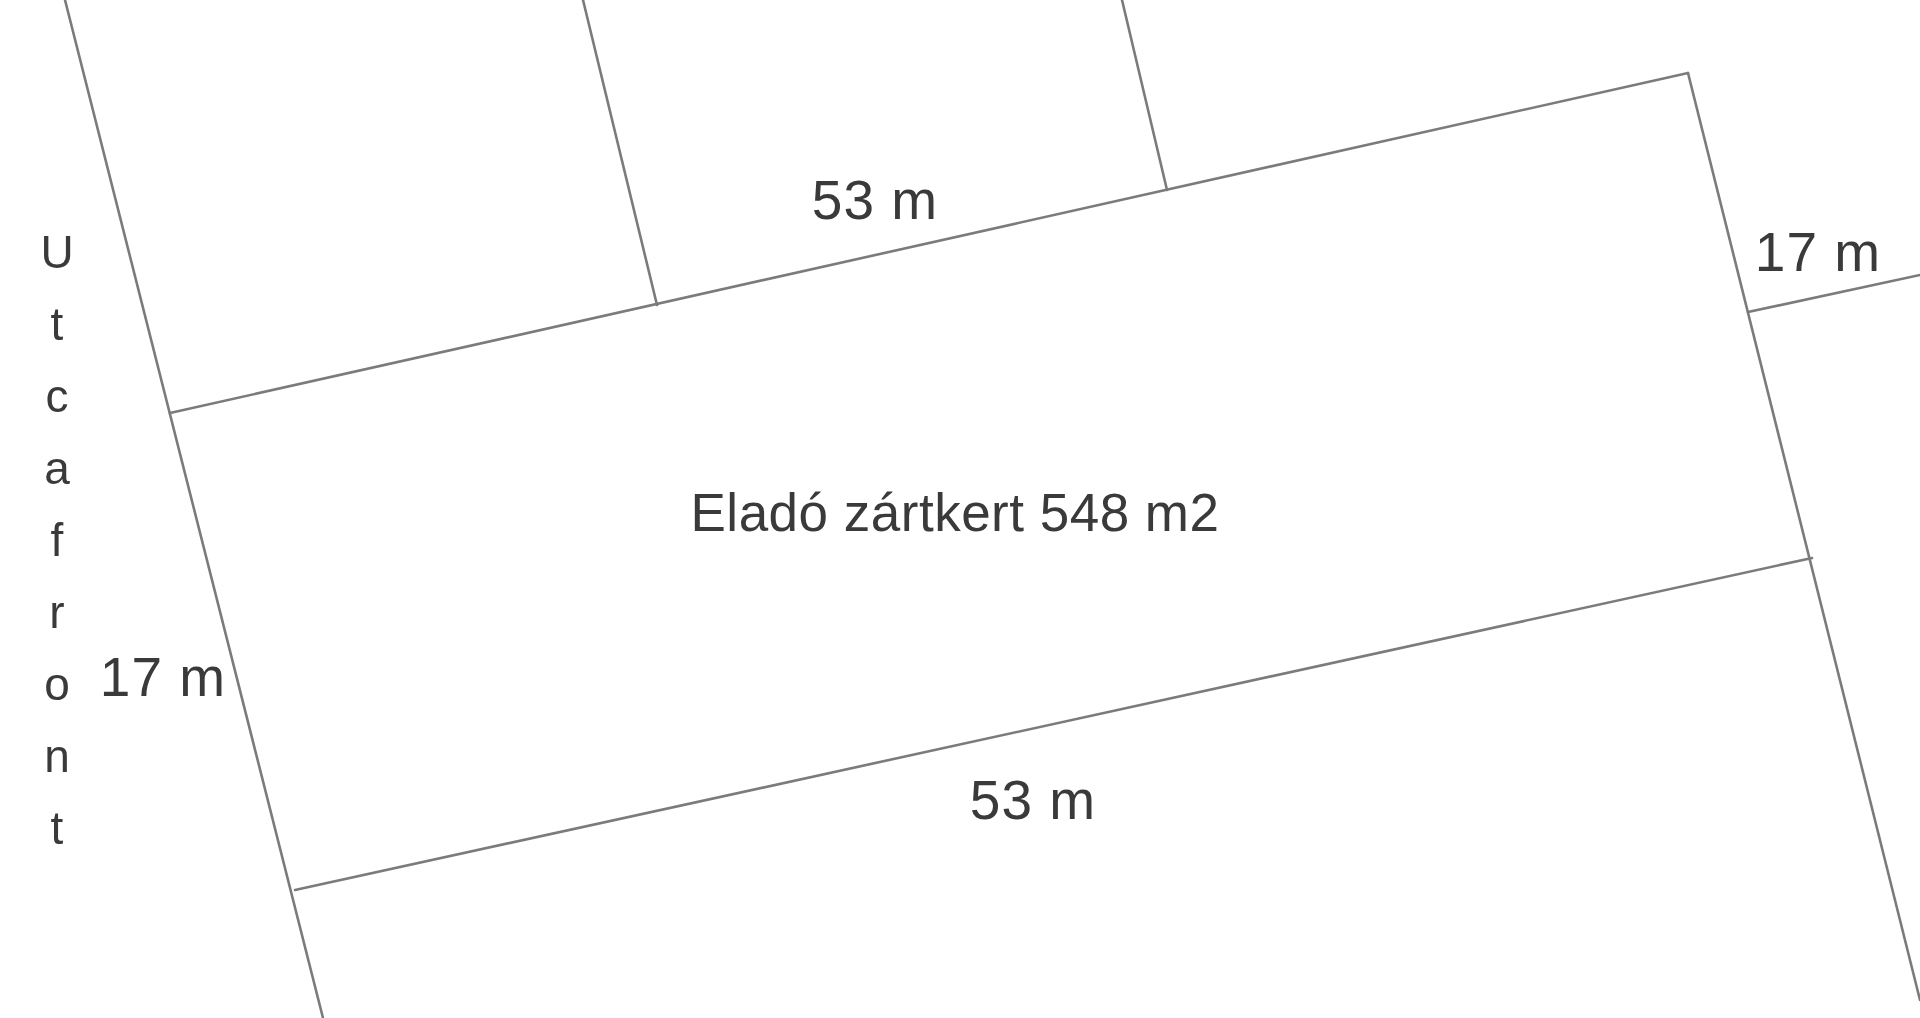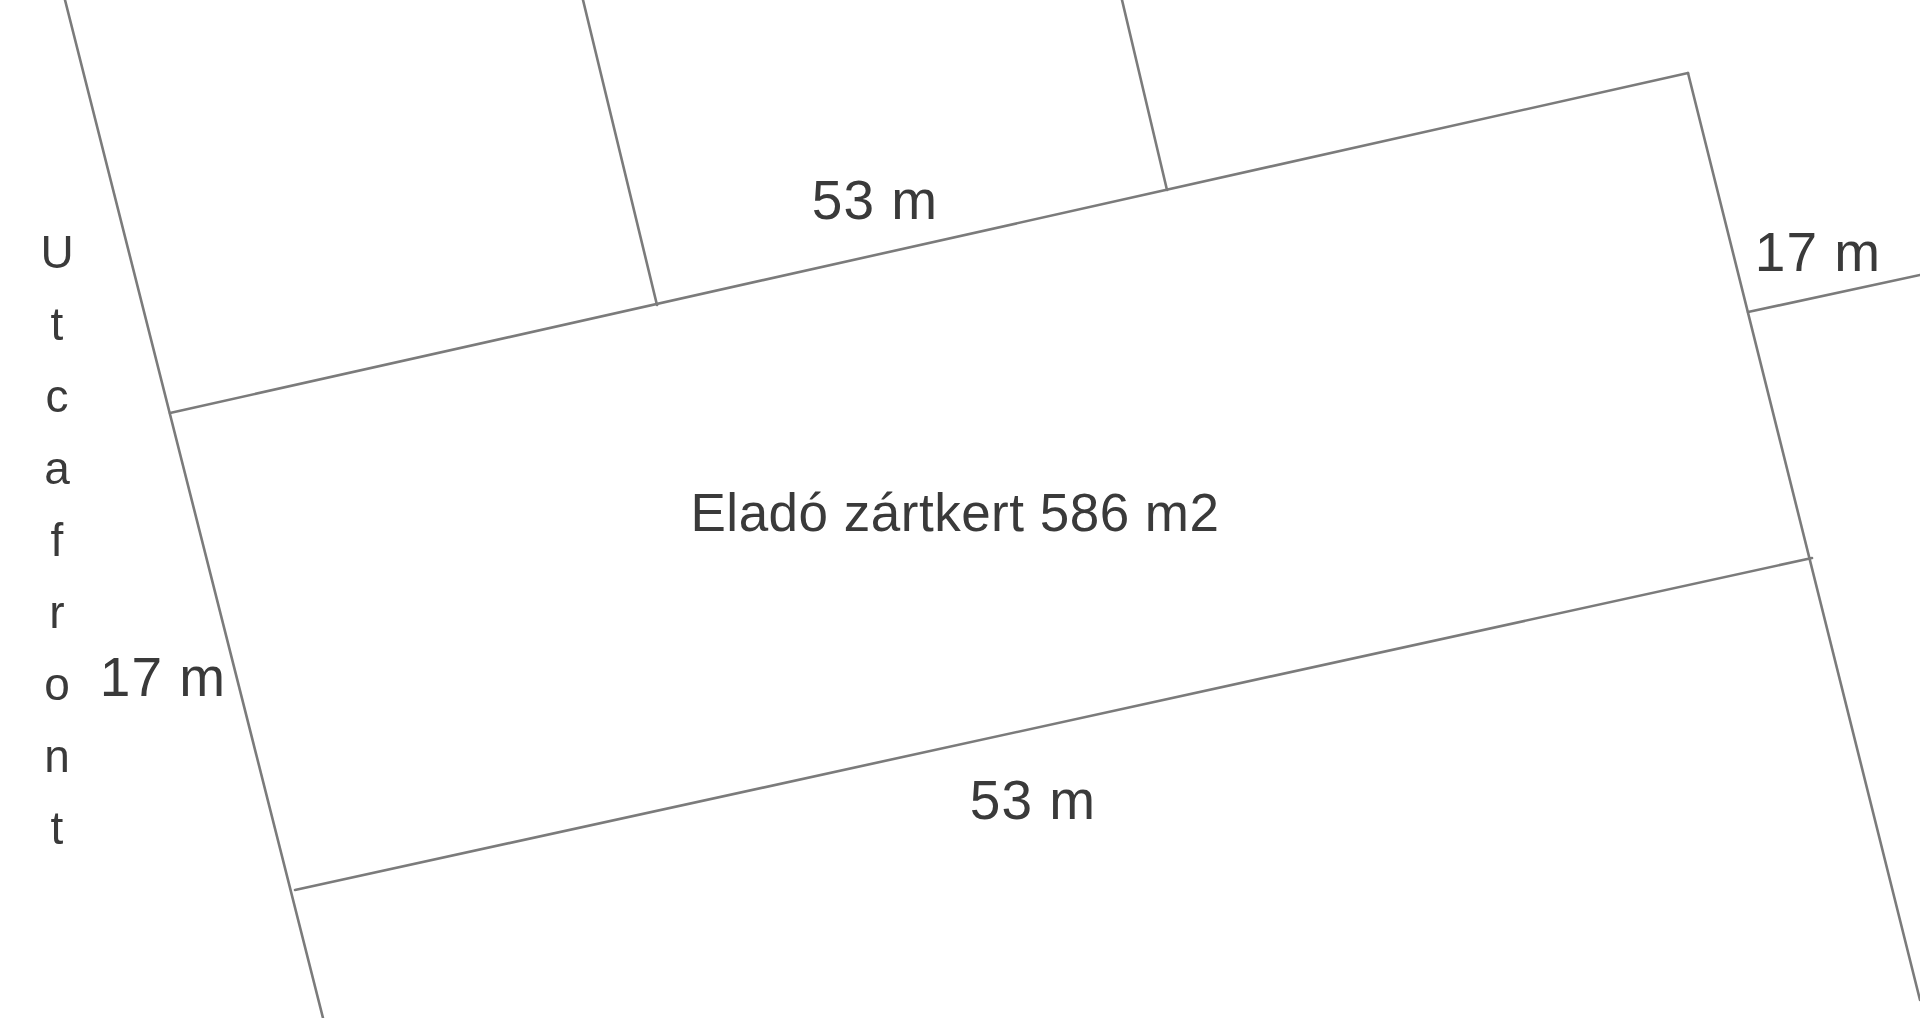--- a/index.html
+++ b/index.html
@@ -74,15 +74,15 @@
 t</div>
 
   <div class="lbl dim" style="left:875px; top:200px;">53 m</div>
 
   <div class="lbl dim" style="left:1818px; top:252px;">17 m</div>
 
   <div class="lbl dim" style="left:163px; top:677px;">17 m</div>
 
   <div class="lbl dim" style="left:1033px; top:800px;">53 m</div>
 
-  <div class="lbl plot-label" style="left:955px; top:512px;">Eladó zártkert 586 m2</div>
+  <div class="lbl plot-label" style="left:955px; top:512px;">Eladó zártkert 548 m2</div>
 
 </div>
 
 </body></html>

